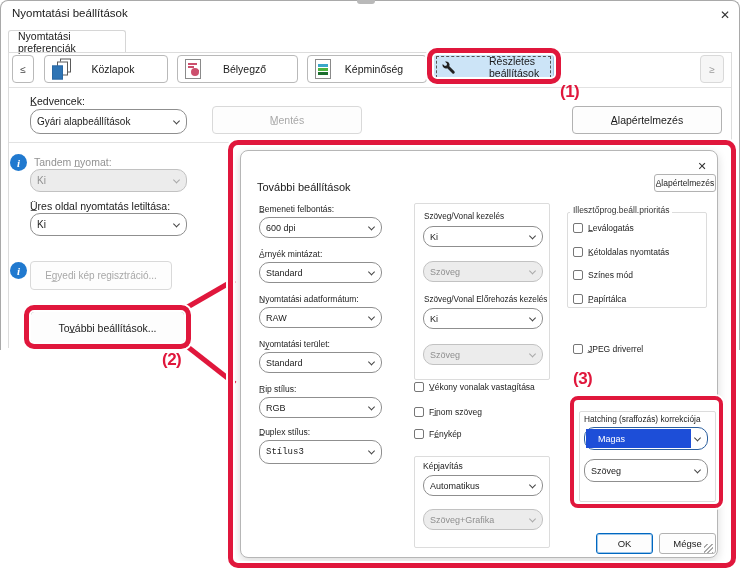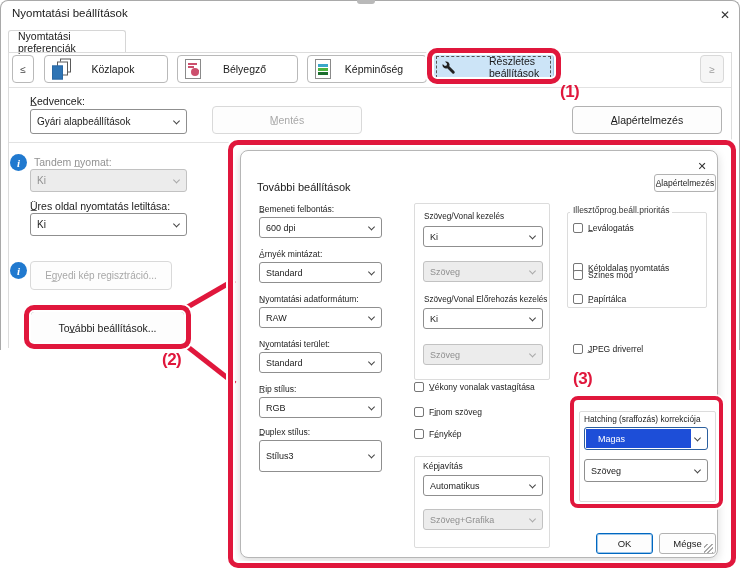--- a/index.html
+++ b/index.html
@@ -46,21 +46,21 @@
   .ic-quality .b1 { top:4px; background:#3aa7c9; }
   .ic-quality .b2 { top:8px; background:#4db43f; }
   .ic-quality .b3 { top:12px; background:#1c6e2e; }
 
   
   .mlbl { font-size:10.5px; color:#1a1a1a; white-space:nowrap; }
   .mlbl.dim { color:#929292; }
   .slbl { font-size:8.5px; color:#222; white-space:nowrap; }
 
   
-  .dd { background:#fff; border:1px solid #8f8f8f; border-radius:3px; font-size:10px; color:#222; }
+  .dd { background:#fff; border:1px solid #8f8f8f; border-radius:10px; font-size:10px; color:#222; }
   .dd .ddt { position:absolute; left:6px; right:17px; top:0; bottom:0; display:flex; align-items:center;
              white-space:nowrap; overflow:hidden; }
   .chev { position:absolute; right:7px; top:50%; width:5px; height:5px;
           border-right:1.3px solid #444; border-bottom:1.3px solid #444;
           transform:translateY(-70%) rotate(45deg); }
   .dd.dis { background:#ececec; border-color:#c2c2c2; color:#8f8f8f; }
   .dd.dis .chev { border-color:#a8a8a8; }
   .sdd { font-size:9px; }
   .dd.sel { border-color:#2b5f9e; }
   .dd.sel .ddt { left:1px; right:16px; top:1px; bottom:1px; background:#1d4ed8; color:#fff; padding-left:12px; }
@@ -221,21 +221,21 @@
     <div class="abs dd sdd" style="left:18px;top:201px;width:123px;height:21px;">
       <span class="ddt">Standard</span>
         <span class="chev"></span>
     </div>
     <div class="abs slbl" style="left:18px;top:233px;">R̲ip stílus:</div>
     <div class="abs dd sdd" style="left:18px;top:246px;width:123px;height:21px;">
       <span class="ddt">RGB</span>
         <span class="chev"></span>
     </div>
     <div class="abs slbl" style="left:18px;top:276px;">D̲uplex stílus:</div>
-    <div class="abs dd sdd" style="left:18px;top:289px;width:123px;height:32px;">
+    <div class="abs dd sdd" style="left:18px;top:289px;width:123px;height:24px;font-family:Liberation Mono, monospace;">
       <span class="ddt">Stílus3</span>
         <span class="chev"></span>
     </div>
 
     <div class="abs grp" style="left:173px;top:52px;width:136px;height:177px;"></div>
     <div class="abs slbl" style="left:183px;top:61px;font-size:8.2px;">Szöveg/Vonal kezelés</div>
     <div class="abs dd sdd" style="left:182px;top:75px;width:120px;height:21px;">
       <span class="ddt">Ki</span>
         <span class="chev"></span>
     </div>
@@ -276,21 +276,21 @@
       <span class="ddt">Szöveg+Grafika</span>
         <span class="chev"></span>
     </div>
 
     <div class="abs grp" style="left:326px;top:61px;width:140px;height:96px;"></div>
     <div class="abs grplbl" style="left:329px;top:54px;">Illesztőprog.beáll.prioritás</div>
     <label class="abs chk" style="left:332px;top:72px;">
       <span class="box"></span>
       <span>L̲eválogatás</span>
     </label>
-    <label class="abs chk" style="left:332px;top:96px;margin-top:16px;">
+    <label class="abs chk" style="left:332px;top:96px;">
       <span class="box"></span>
       <span>K̲étoldalas nyomtatás</span>
     </label>
     <label class="abs chk" style="left:332px;top:119px;">
       <span class="box"></span>
       <span>Színes mód</span>
     </label>
     <label class="abs chk" style="left:332px;top:143px;">
       <span class="box"></span>
       <span>P̲apírtálca</span>

